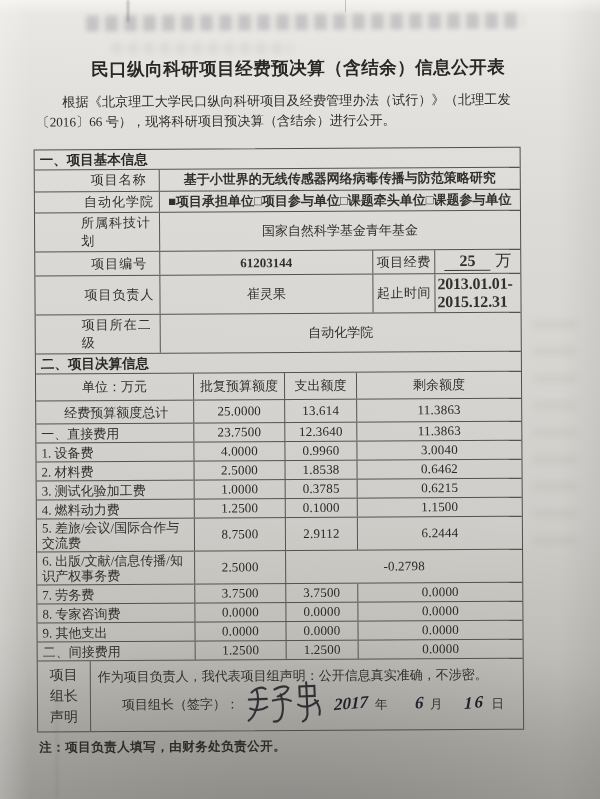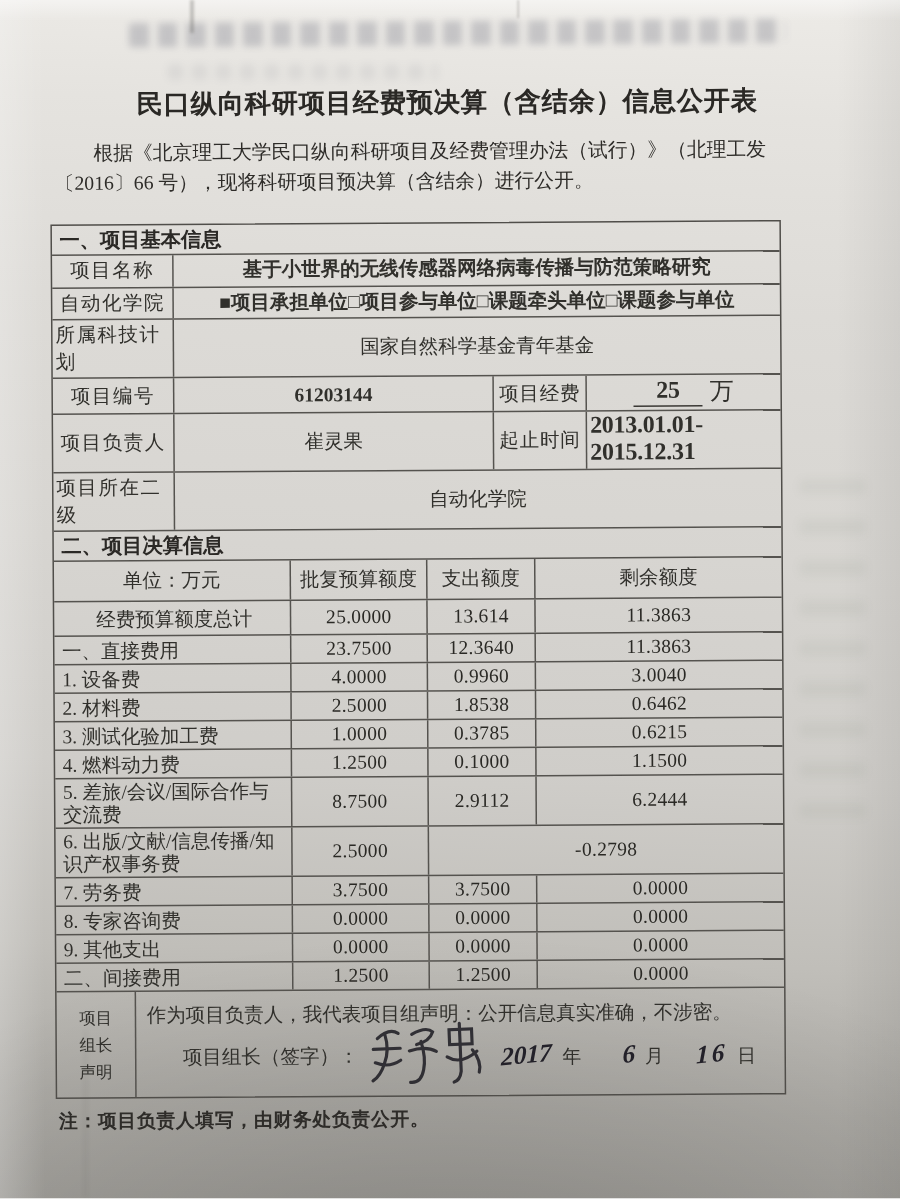--- a/index.html
+++ b/index.html
@@ -48,21 +48,21 @@
   :root { --bd:#55534f; }
 
   .sec-header { height:20px; line-height:19px; font-weight:bold; font-size:13.5px;
     padding-left:5px; border-bottom:1px solid var(--bd);
     font-family:"Liberation Sans","DejaVu Sans",sans-serif; color:#2b2926; }
   .sec-header.mid { border-top:0; }
 
   .irow { display:flex; min-height:21.5px; border-bottom:1px solid var(--bd);
     font-size:13px; align-items:stretch; }
   .irow > div { display:flex; align-items:center; justify-content:center; padding:1px 2px; }
-  .il  { width:80px; letter-spacing:1px; }
+  .il  { width:80px; letter-spacing:1px;margin-left:44px; }
   .iv  { flex:1; border-left:1px solid var(--bd); }
   .iv2 { width:213px; border-left:1px solid var(--bd); }
   .il2 { width:62px; border-left:1px solid var(--bd); letter-spacing:.5px; }
   .iv3 { flex:1; border-left:1px solid var(--bd); font-size:16px; letter-spacing:-.2px; }
   .strong { font-weight:bold; }
   .uline { border-bottom:1px solid #3b3935; padding:0 15px; font-weight:bold; }
   .funding-unit { margin-left:5px; }
 
   .bhead { display:flex; height:27px; border-bottom:1px solid var(--bd); font-size:13px; }
   .bhead > div, .brow > div { display:flex; align-items:center; justify-content:center; padding:1px 2px; }
@@ -72,21 +72,21 @@
   .w4 { flex:1;      border-left:1px solid var(--bd); }
 
   .brow { display:flex; min-height:19px; border-bottom:1px solid var(--bd); font-size:13px; }
   .brow .lbl { justify-content:flex-start; text-align:left; padding-left:5px; line-height:15px; }
   .brow.first { min-height:23px; }
   .brow.first .lbl { justify-content:center; }
   .brow .num { font-size:13px; color:#2a2925; letter-spacing:.2px; }
 
   .decl { display:flex; min-height:70px; font-size:13px; }
   .decl-left { width:53px; border-right:1px solid var(--bd); display:flex; flex-direction:column;
-    justify-content:center; align-items:center; gap:3px; font-size:11px; }
+    justify-content:center; align-items:center; gap:3px; font-size:14px; }
   .decl-right { flex:1; padding:7px 8px 2px 7px; }
   .decl-statement { line-height:17px; }
   .sign-line { display:flex; align-items:center; margin-top:9px; }
   .sign-label { margin-left:24px; }
   .signature-wrap { width:84px; height:46px; margin:-14px 0 -10px 4px; transform:rotate(-2deg); }
   .date-group { display:flex; align-items:baseline; margin-left:auto; margin-right:8px; gap:4px; }
   .hw { font-size:17px; font-style:italic; color:#232129; display:inline-block;
     transform:rotate(-5deg) skewX(-6deg); font-weight:bold; }
   .hw.day { letter-spacing:2px; }
   .date-unit { font-size:12.5px; margin:0 3px; }

